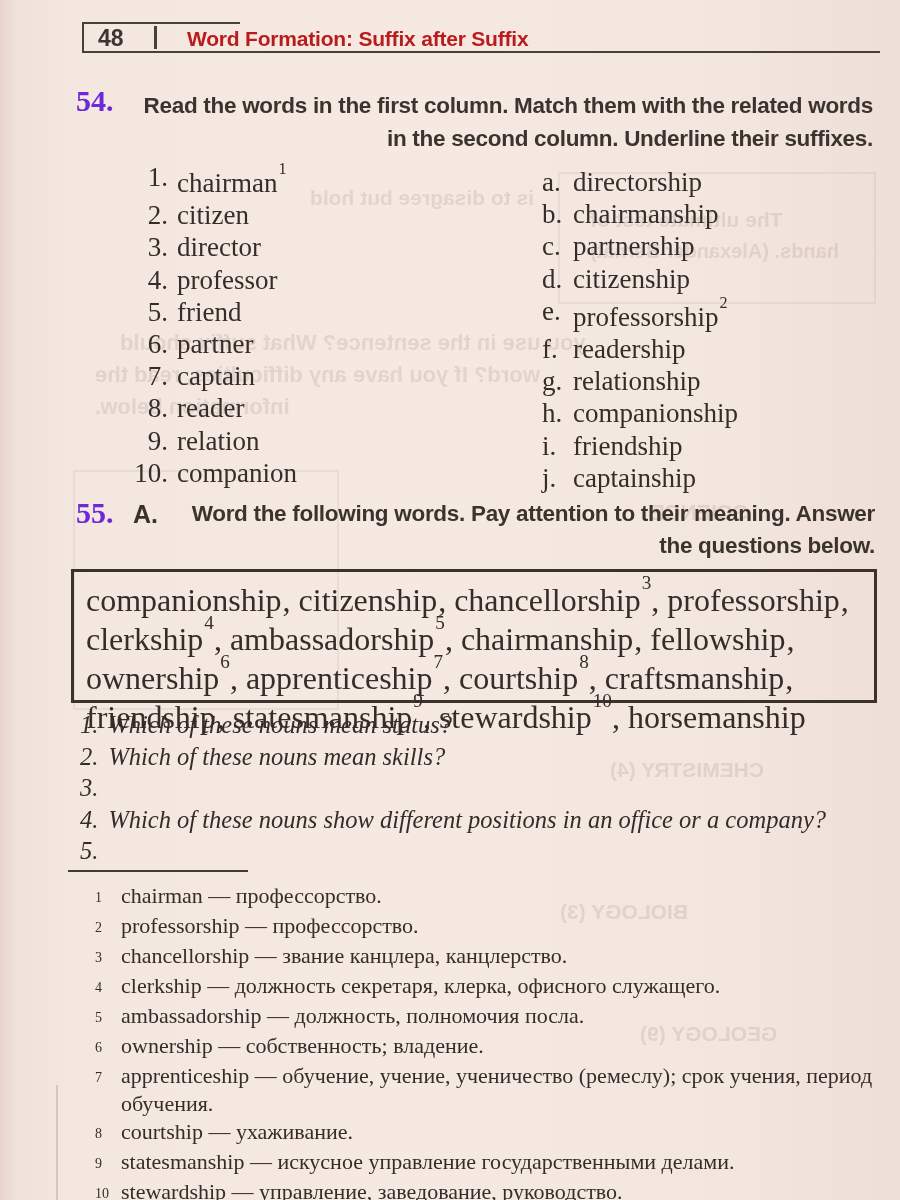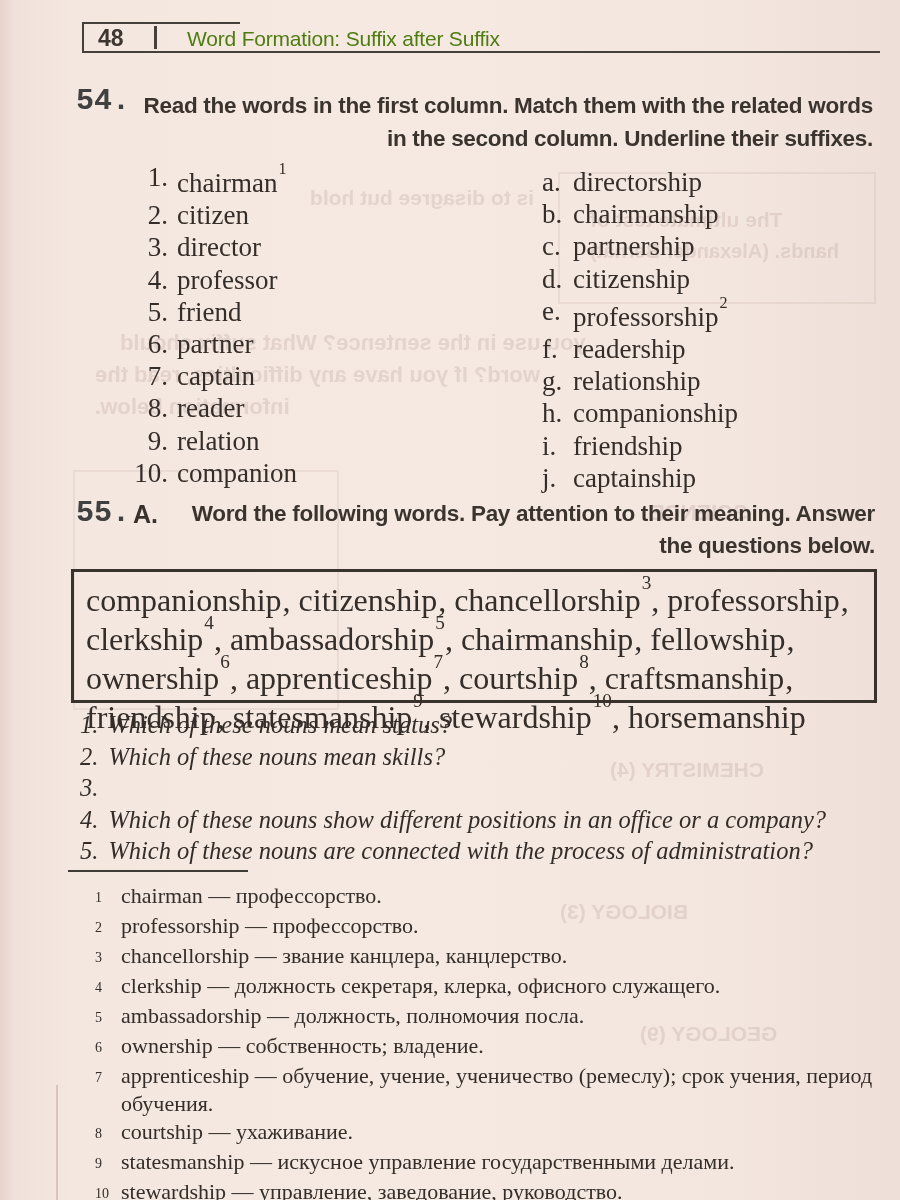--- a/index.html
+++ b/index.html
@@ -5,23 +5,23 @@
   html,body{margin:0;padding:0;}
   body{
     width:900px;height:1200px;position:relative;overflow:hidden;
     background:linear-gradient(90deg,#e7d3cc 0px,#f0e2db 16px,#f4e7e0 70px,#f5e9e2 45%,#f3e6df 82%,#eedfd8 100%);
     font-family:"Liberation Serif","DejaVu Serif",serif;
     color:#352d29;
   }
   
   .rule{position:absolute;background:#46403b;}
   .hdr-num{position:absolute;left:98px;top:25px;font-family:"Liberation Sans",sans-serif;font-weight:bold;font-size:23px;color:#3c3530;}
-  .hdr-title{position:absolute;left:187px;top:27px;font-family:"Liberation Sans",sans-serif;font-weight:normal;font-size:21px;letter-spacing:-0.2px;color:#4d7c0f;}
-  
-  .ex-num{position:absolute;font-family:Liberation Mono, monospace;font-weight:bold;font-size:30px;color:#404040;}
+  .hdr-title{position:absolute;left:187px;top:27px;font-family:"Liberation Sans",sans-serif;font-weight:bold;font-size:21px;letter-spacing:-0.2px;color:#b91c1c;}
+  
+  .ex-num{position:absolute;font-family:Liberation Serif, serif;font-weight:bold;font-size:30px;color:#6d28d9;}
   .ex-part{position:absolute;font-family:"Liberation Sans",sans-serif;font-weight:bold;font-size:25px;color:#38312c;}
   .ex-instr{position:absolute;font-family:"Liberation Sans",sans-serif;font-weight:bold;font-size:22.5px;line-height:33px;letter-spacing:-0.3px;color:#3a332e;text-align:right;}
   
   .col{position:absolute;}
   .mrow{display:flex;line-height:32.2px;font-size:27px;}
   .mnum{width:46px;text-align:right;margin-right:9px;flex:none;}
   .lnum{width:27px;margin-right:4px;flex:none;}
   .sup{font-size:60%;position:relative;top:-0.5em;margin-left:1px;}
   
   .wordbox{position:absolute;left:71px;top:569px;width:806px;height:134px;box-sizing:border-box;border:3px solid #3a332d;padding:5px 12px 0 12px;font-size:32px;line-height:32.5px;color:#342d29;}
@@ -192,21 +192,20 @@
       </div>
     <div class="q">
         <span class="qnum">3.</span>
       </div>
     <div class="q">
         <span class="qnum">4.</span>
         <span>Which of these nouns show different positions in an office or a company?</span>
       </div>
     <div class="q">
         <span class="qnum">5.</span>
-        <span>Which of these nouns are connected with the process of administration?</span>
       </div>
   </div>
 </div>
 
 <div class="rule" style="left:68px;top:870px;width:180px;height:2px;background:#413b36;"></div>
 <div class="footnotes">
   <div class="fn">
       <span class="fn-num">1</span>
       <span class="fn-text">chairman — профессорство.</span>
     </div>

